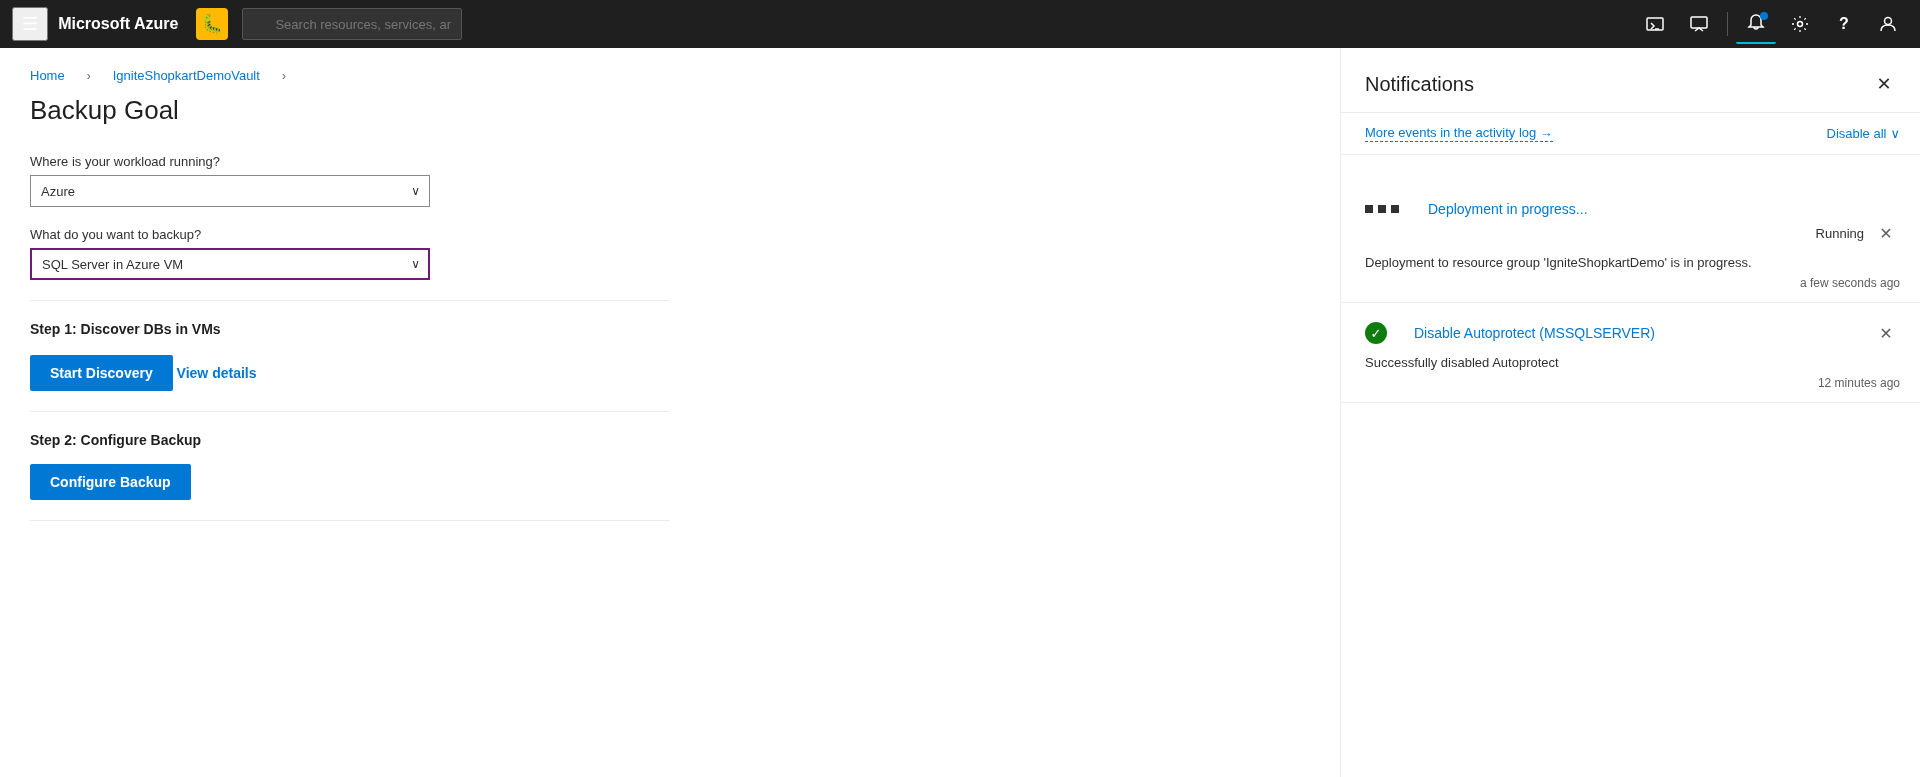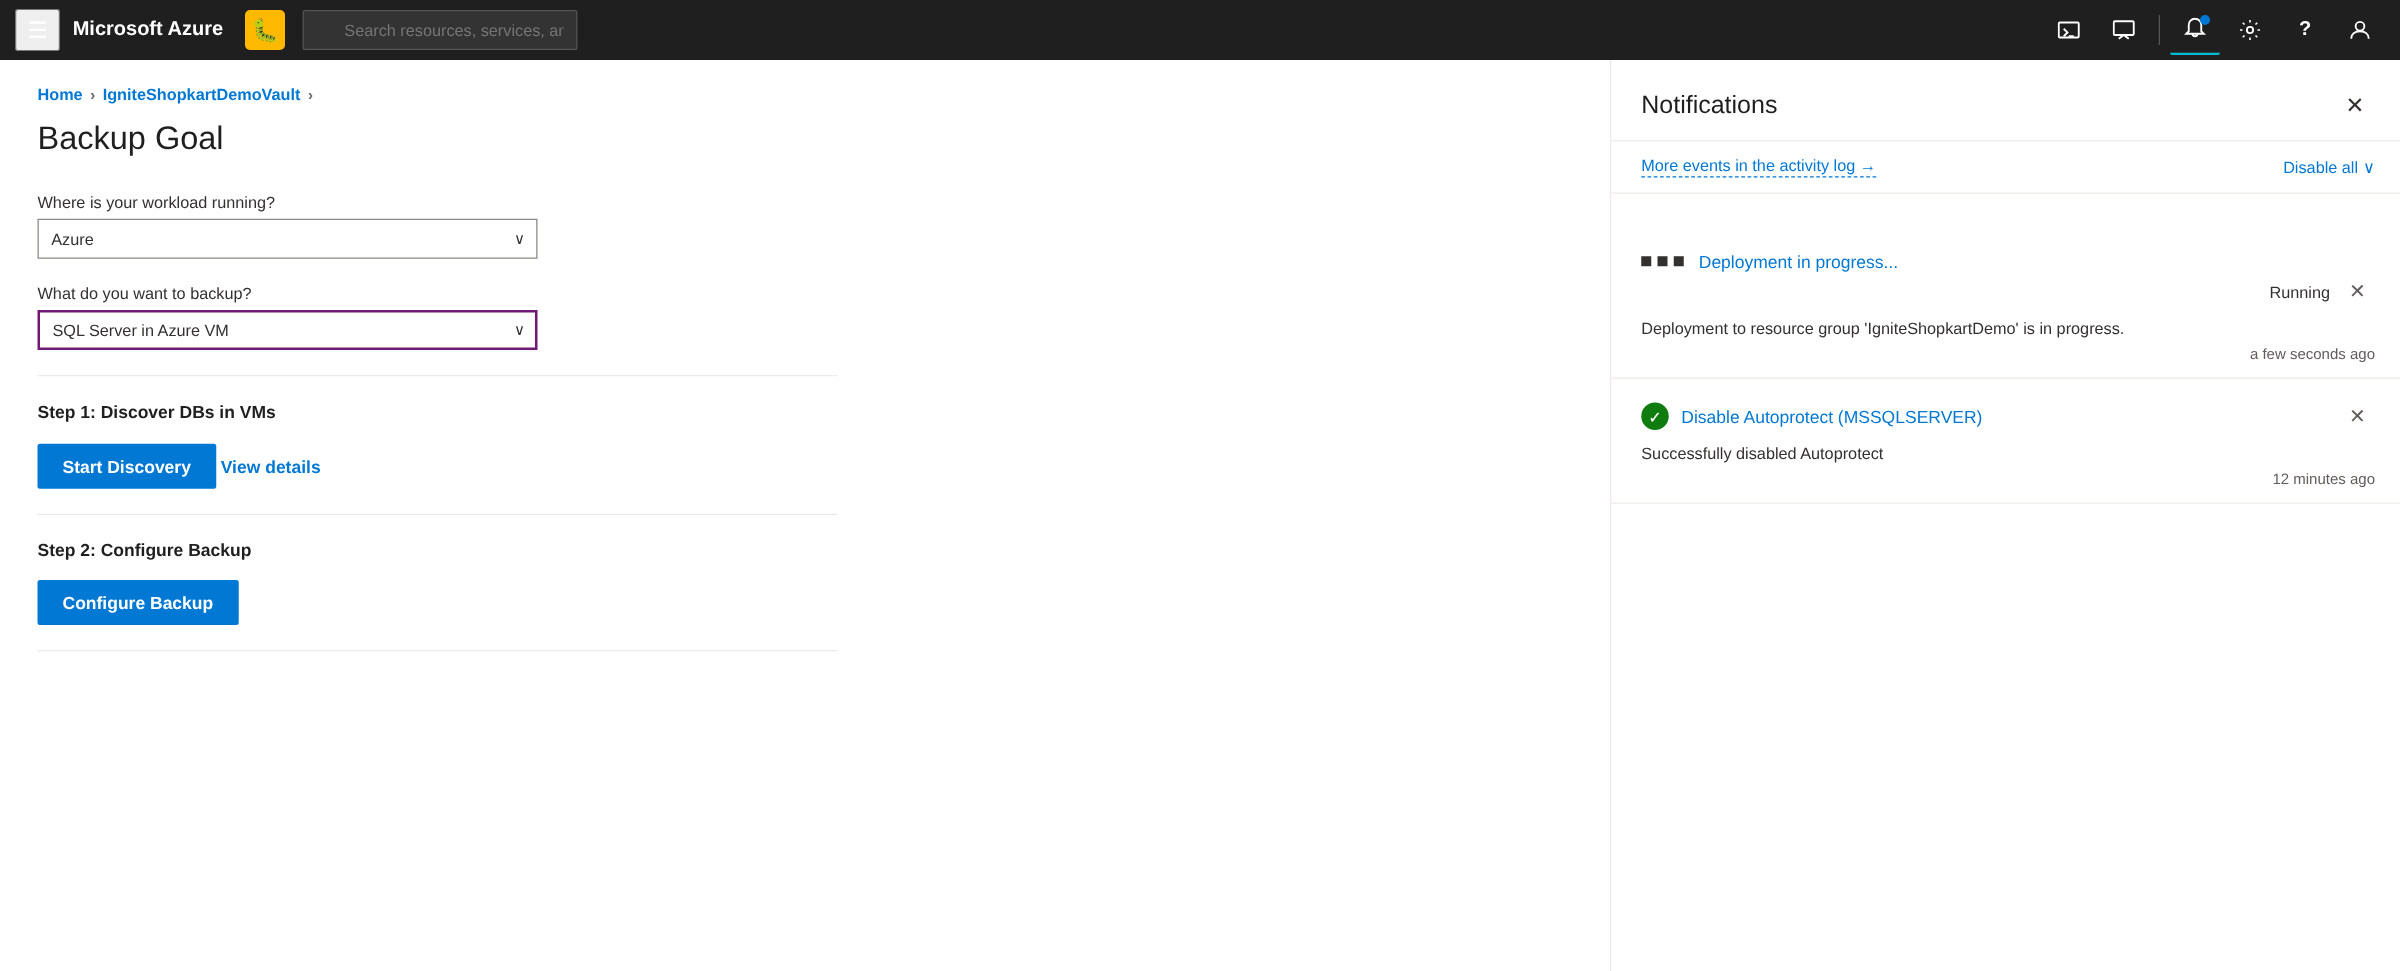--- a/index.html
+++ b/index.html
@@ -119,25 +119,24 @@
       background: #fff;
       overflow-y: auto;
       padding: 20px 30px;
       min-width: 0;
     }
 
     
     .breadcrumb {
       display: flex;
       align-items: center;
-      gap: 6px;
+      gap: 22px;
       font-size: 13px;
       color: #0078d4;
       margin-bottom: 12px;
-      font-weight: bold;
     }
     .breadcrumb-item { cursor: pointer; }
     .breadcrumb-sep { color: #666; font-size: 12px; }
 
     
     .page-title {
       font-size: 26px;
       font-weight: 300;
       color: #1f1f1f;
       margin-bottom: 28px;
@@ -214,21 +213,21 @@
       font-size: 14px;
       font-weight: 600;
       cursor: pointer;
       display: inline-block;
       margin-top: 12px;
       text-decoration: none;
     }
 
     
     .notifications-panel {
-      width: 632px;
+      width: 580px;
       background: #fff;
       border-left: 1px solid #edebe9;
       display: flex;
       flex-direction: column;
       overflow-y: auto;
       flex-shrink: 0;
     }
 
     .notifications-header {
       display: flex;
@@ -293,21 +292,21 @@
     }
     .notification-item-header {
       display: flex;
       align-items: center;
       justify-content: space-between;
       margin-bottom: 8px;
     }
     .notification-item-title-row {
       display: flex;
       align-items: center;
-      gap: 10px;
+      gap: 27px;
     }
     .notif-status-icon {
       display: flex;
       align-items: center;
       gap: 3px;
     }
     .progress-dots span {
       display: inline-block;
       width: 8px;
       height: 8px;

